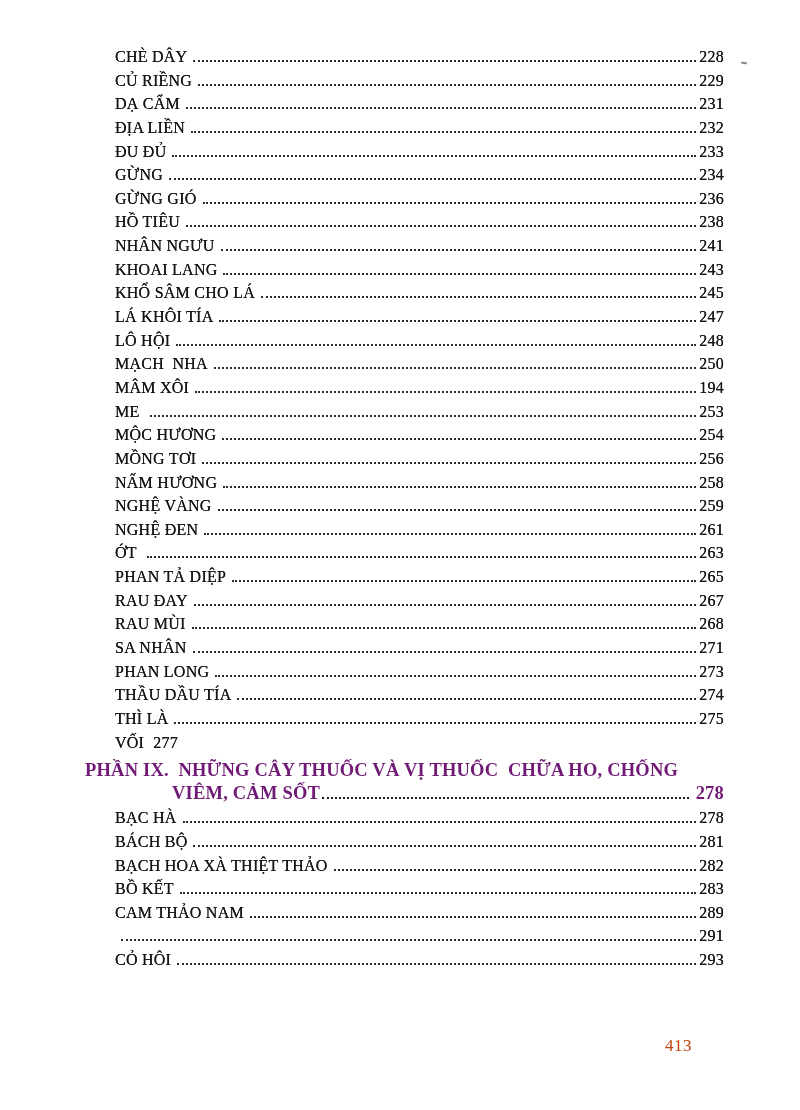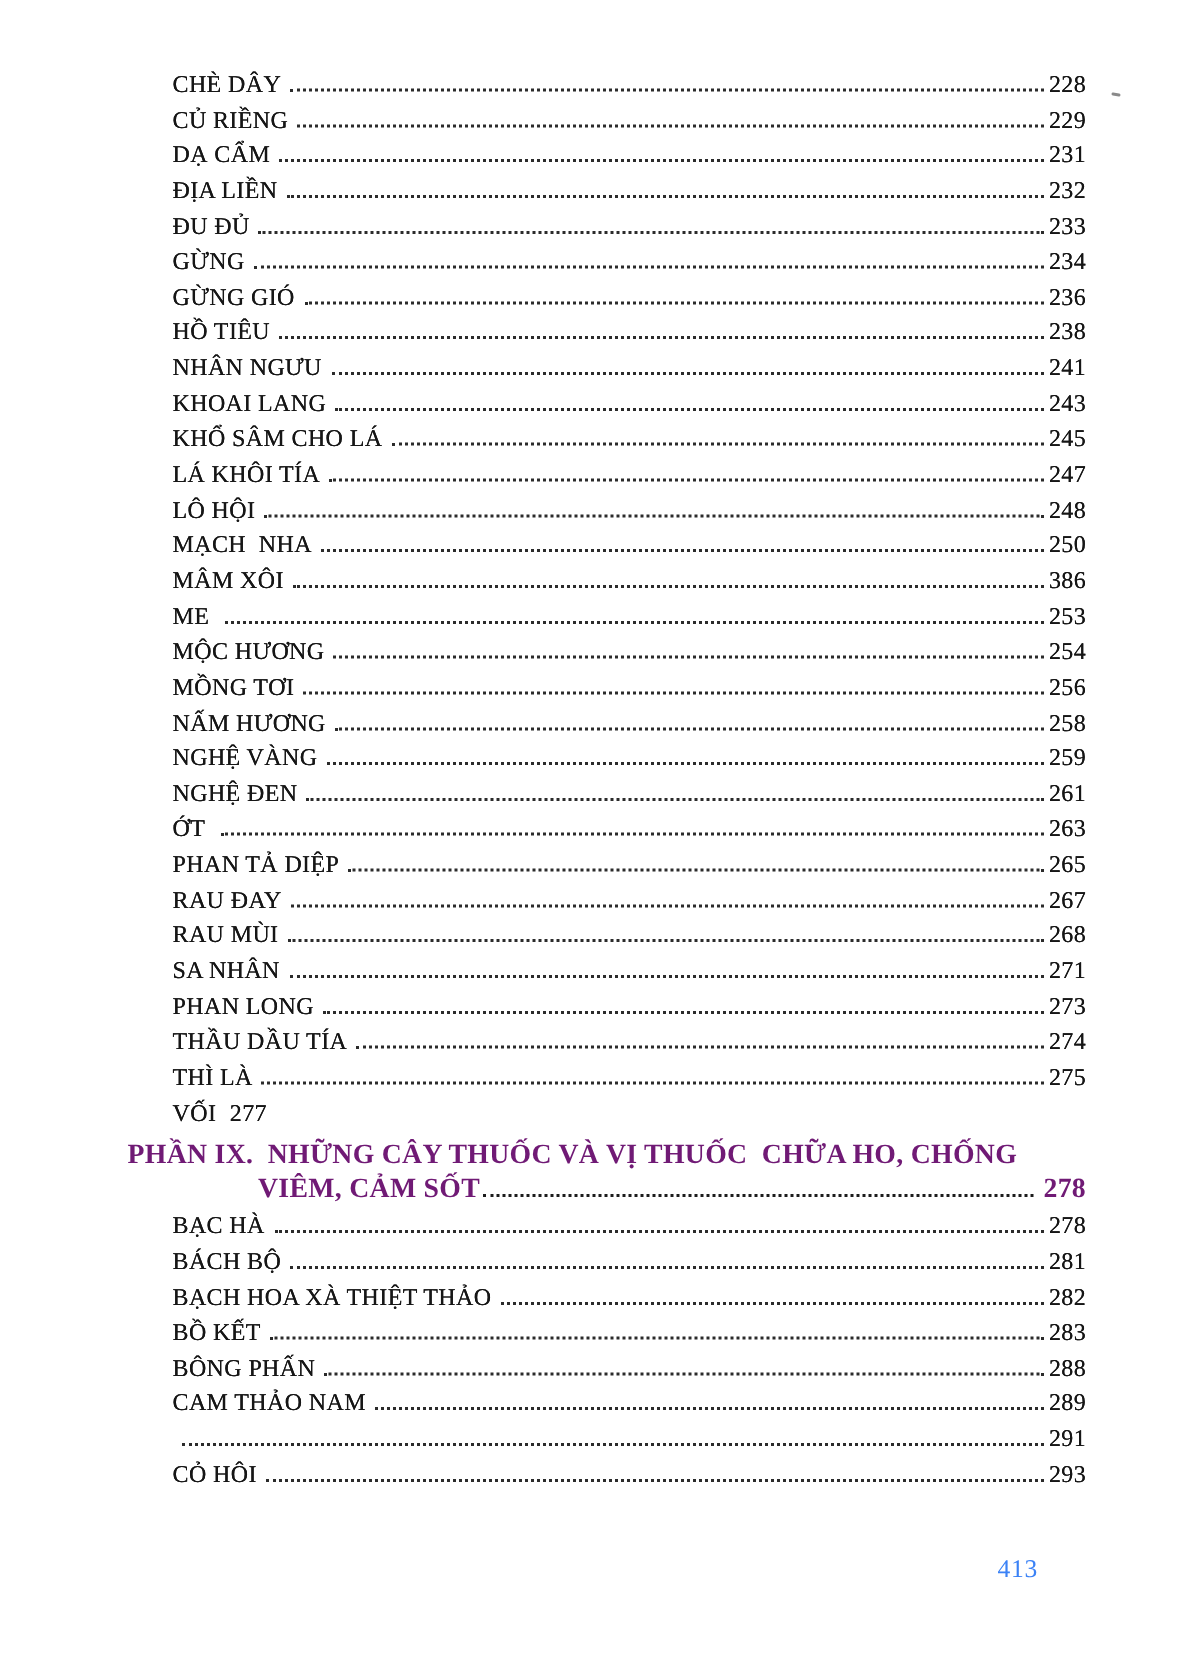--- a/index.html
+++ b/index.html
@@ -77,21 +77,21 @@
   .h2row .pg {
     flex: 0 0 auto;
     padding-left: 7px;
   }
   .footer-num {
     position: absolute;
     top: 1036px;
     right: 108px;
     font-size: 17px;
     letter-spacing: 0.5px;
-    color: #3b82f6;
+    color: #c2410c;
   }
   .speck {
     position: absolute;
     left: 741px;
     top: 62px;
     width: 6px;
     height: 2px;
     background: #8a8a8a;
     border-radius: 1px;
     transform: rotate(8deg);
@@ -171,21 +171,21 @@
     <span class="pg">248</span>
   </div>
         <div class="row">
     <span class="t">MẠCH  NHA</span>
     <span class="leader"></span>
     <span class="pg">250</span>
   </div>
         <div class="row">
     <span class="t">MÂM XÔI</span>
     <span class="leader"></span>
-    <span class="pg">386</span>
+    <span class="pg">194</span>
   </div>
         <div class="row">
     <span class="t">ME </span>
     <span class="leader"></span>
     <span class="pg">253</span>
   </div>
         <div class="row">
     <span class="t">MỘC HƯƠNG</span>
     <span class="leader"></span>
     <span class="pg">254</span>
@@ -281,25 +281,20 @@
     <span class="t">BẠCH HOA XÀ THIỆT THẢO</span>
     <span class="leader"></span>
     <span class="pg">282</span>
   </div>
         <div class="row">
     <span class="t">BỒ KẾT</span>
     <span class="leader"></span>
     <span class="pg">283</span>
   </div>
         <div class="row">
-    <span class="t">BÔNG PHẤN</span>
-    <span class="leader"></span>
-    <span class="pg">288</span>
-  </div>
-        <div class="row">
     <span class="t">CAM THẢO NAM</span>
     <span class="leader"></span>
     <span class="pg">289</span>
   </div>
         <div class="row">
     <span class="leader"></span>
     <span class="pg">291</span>
   </div>
         <div class="row">
     <span class="t">CỎ HÔI</span>

